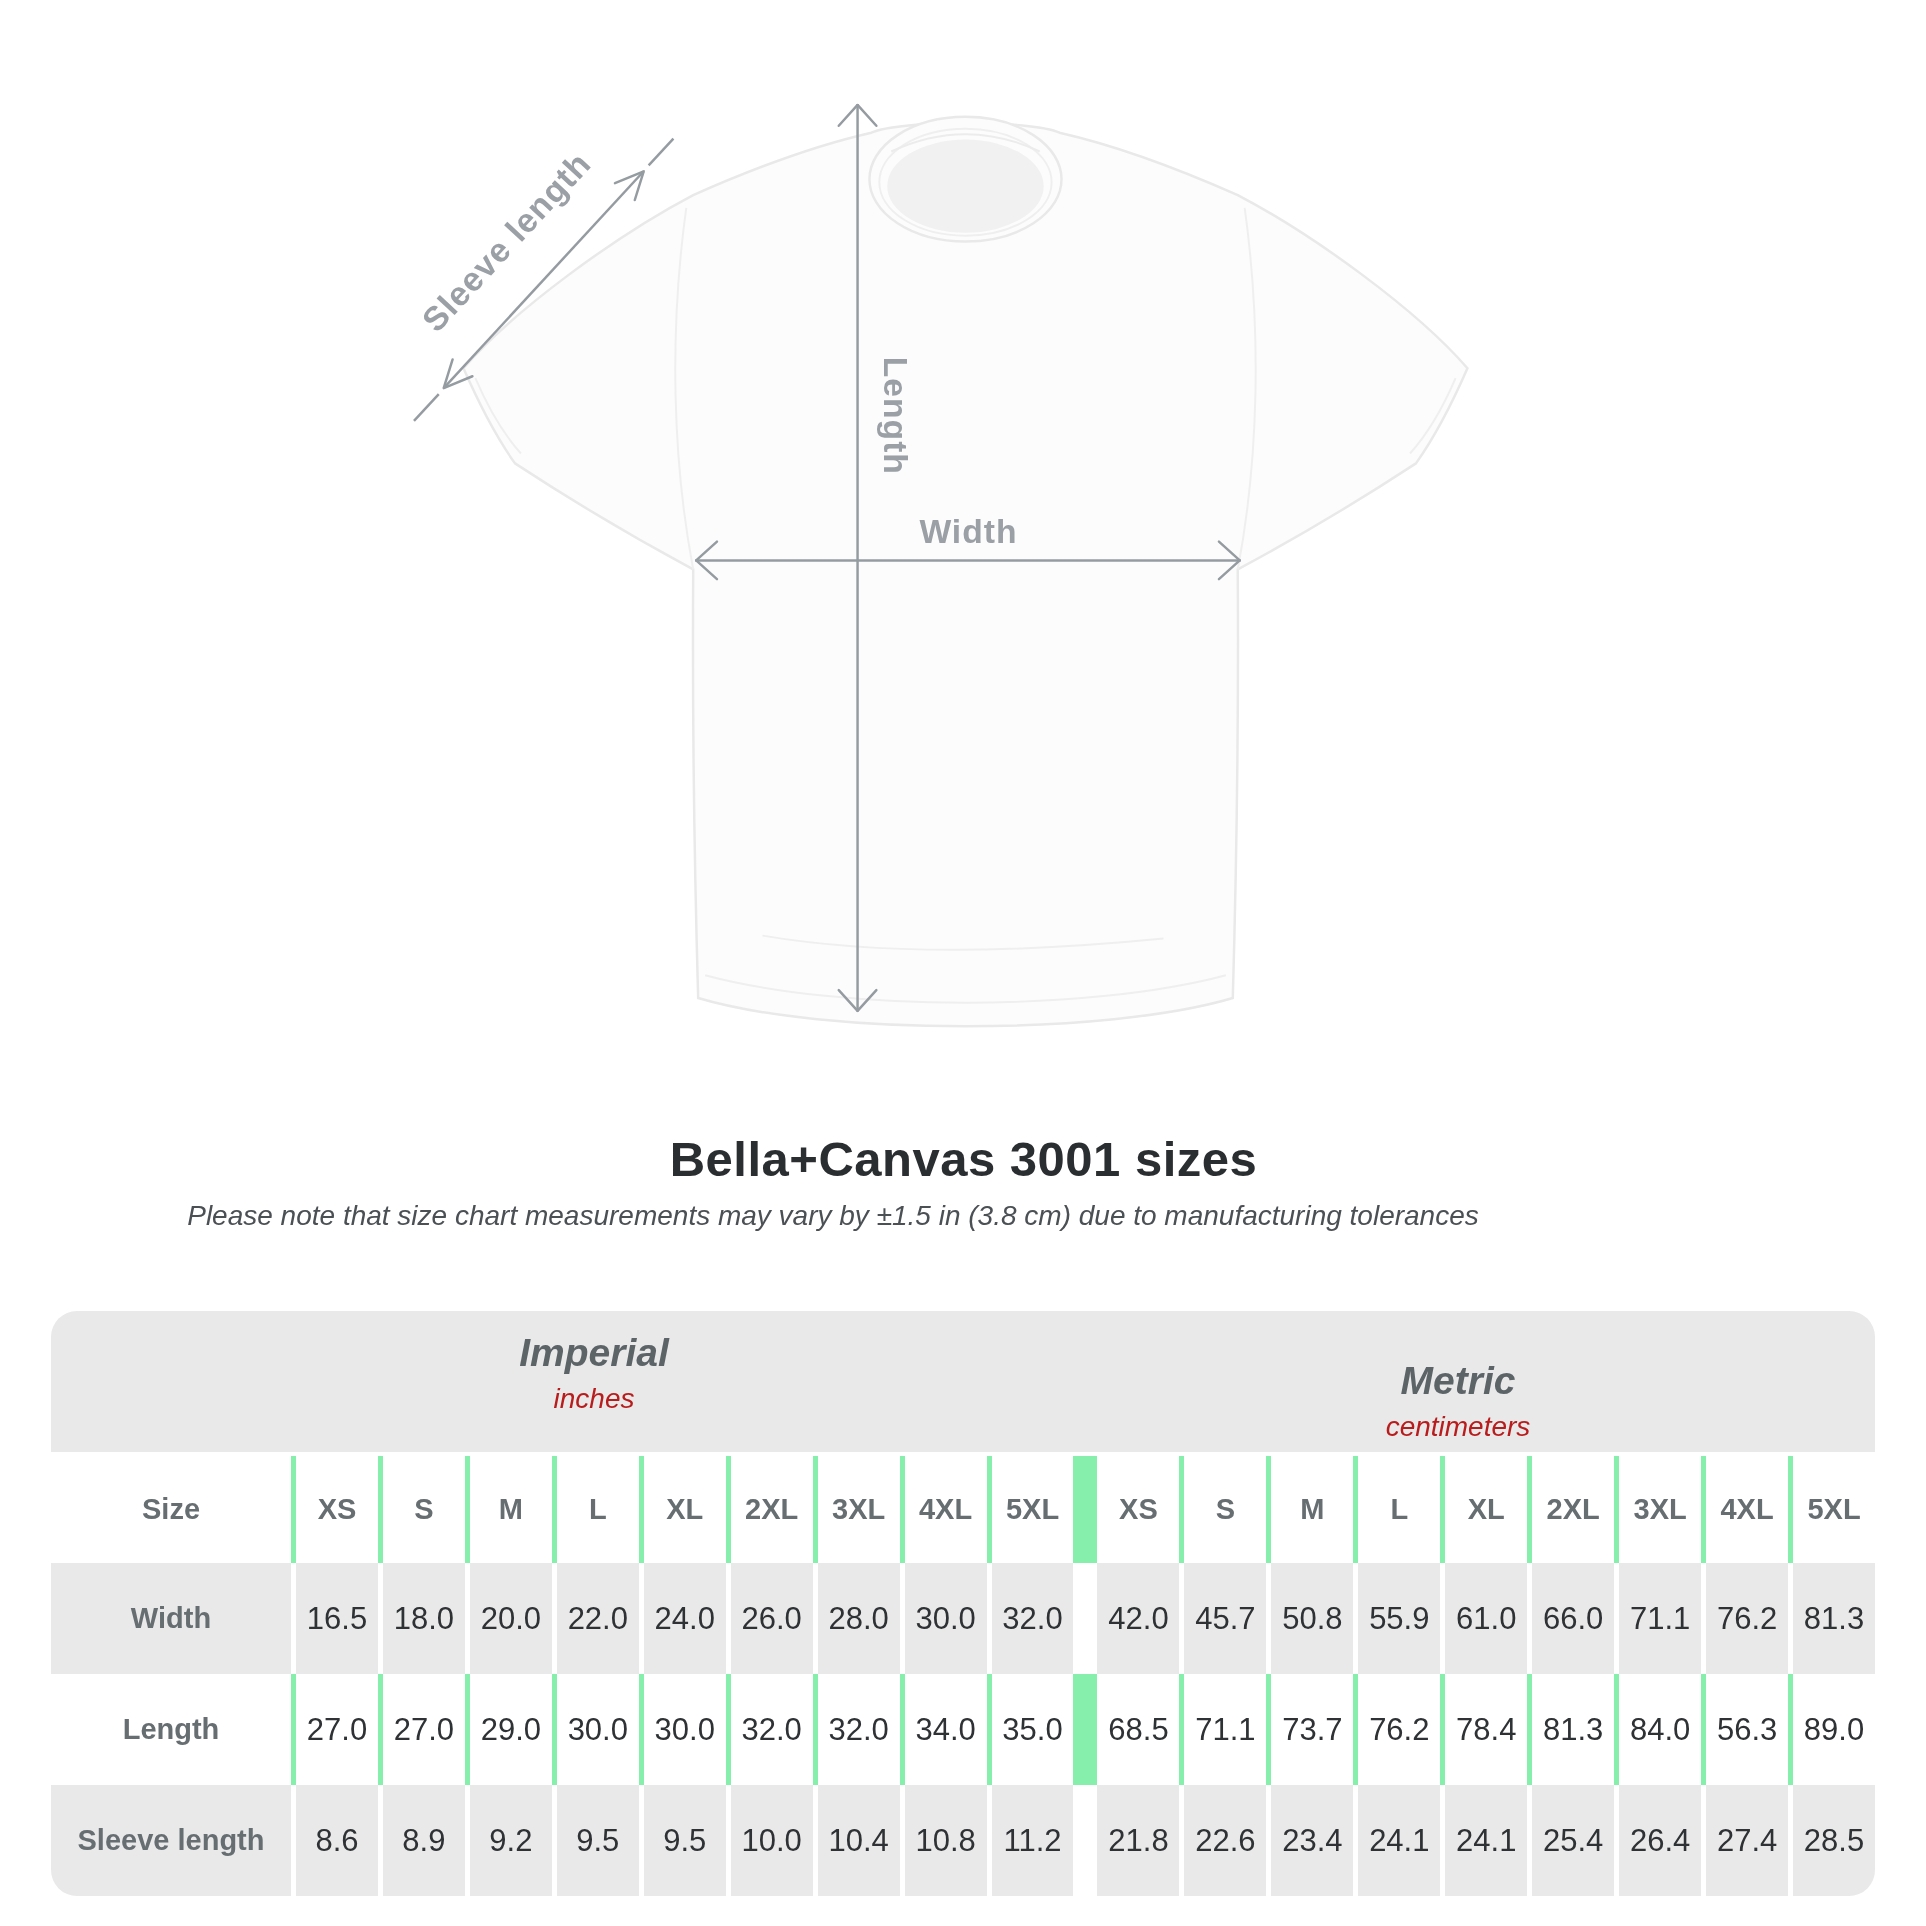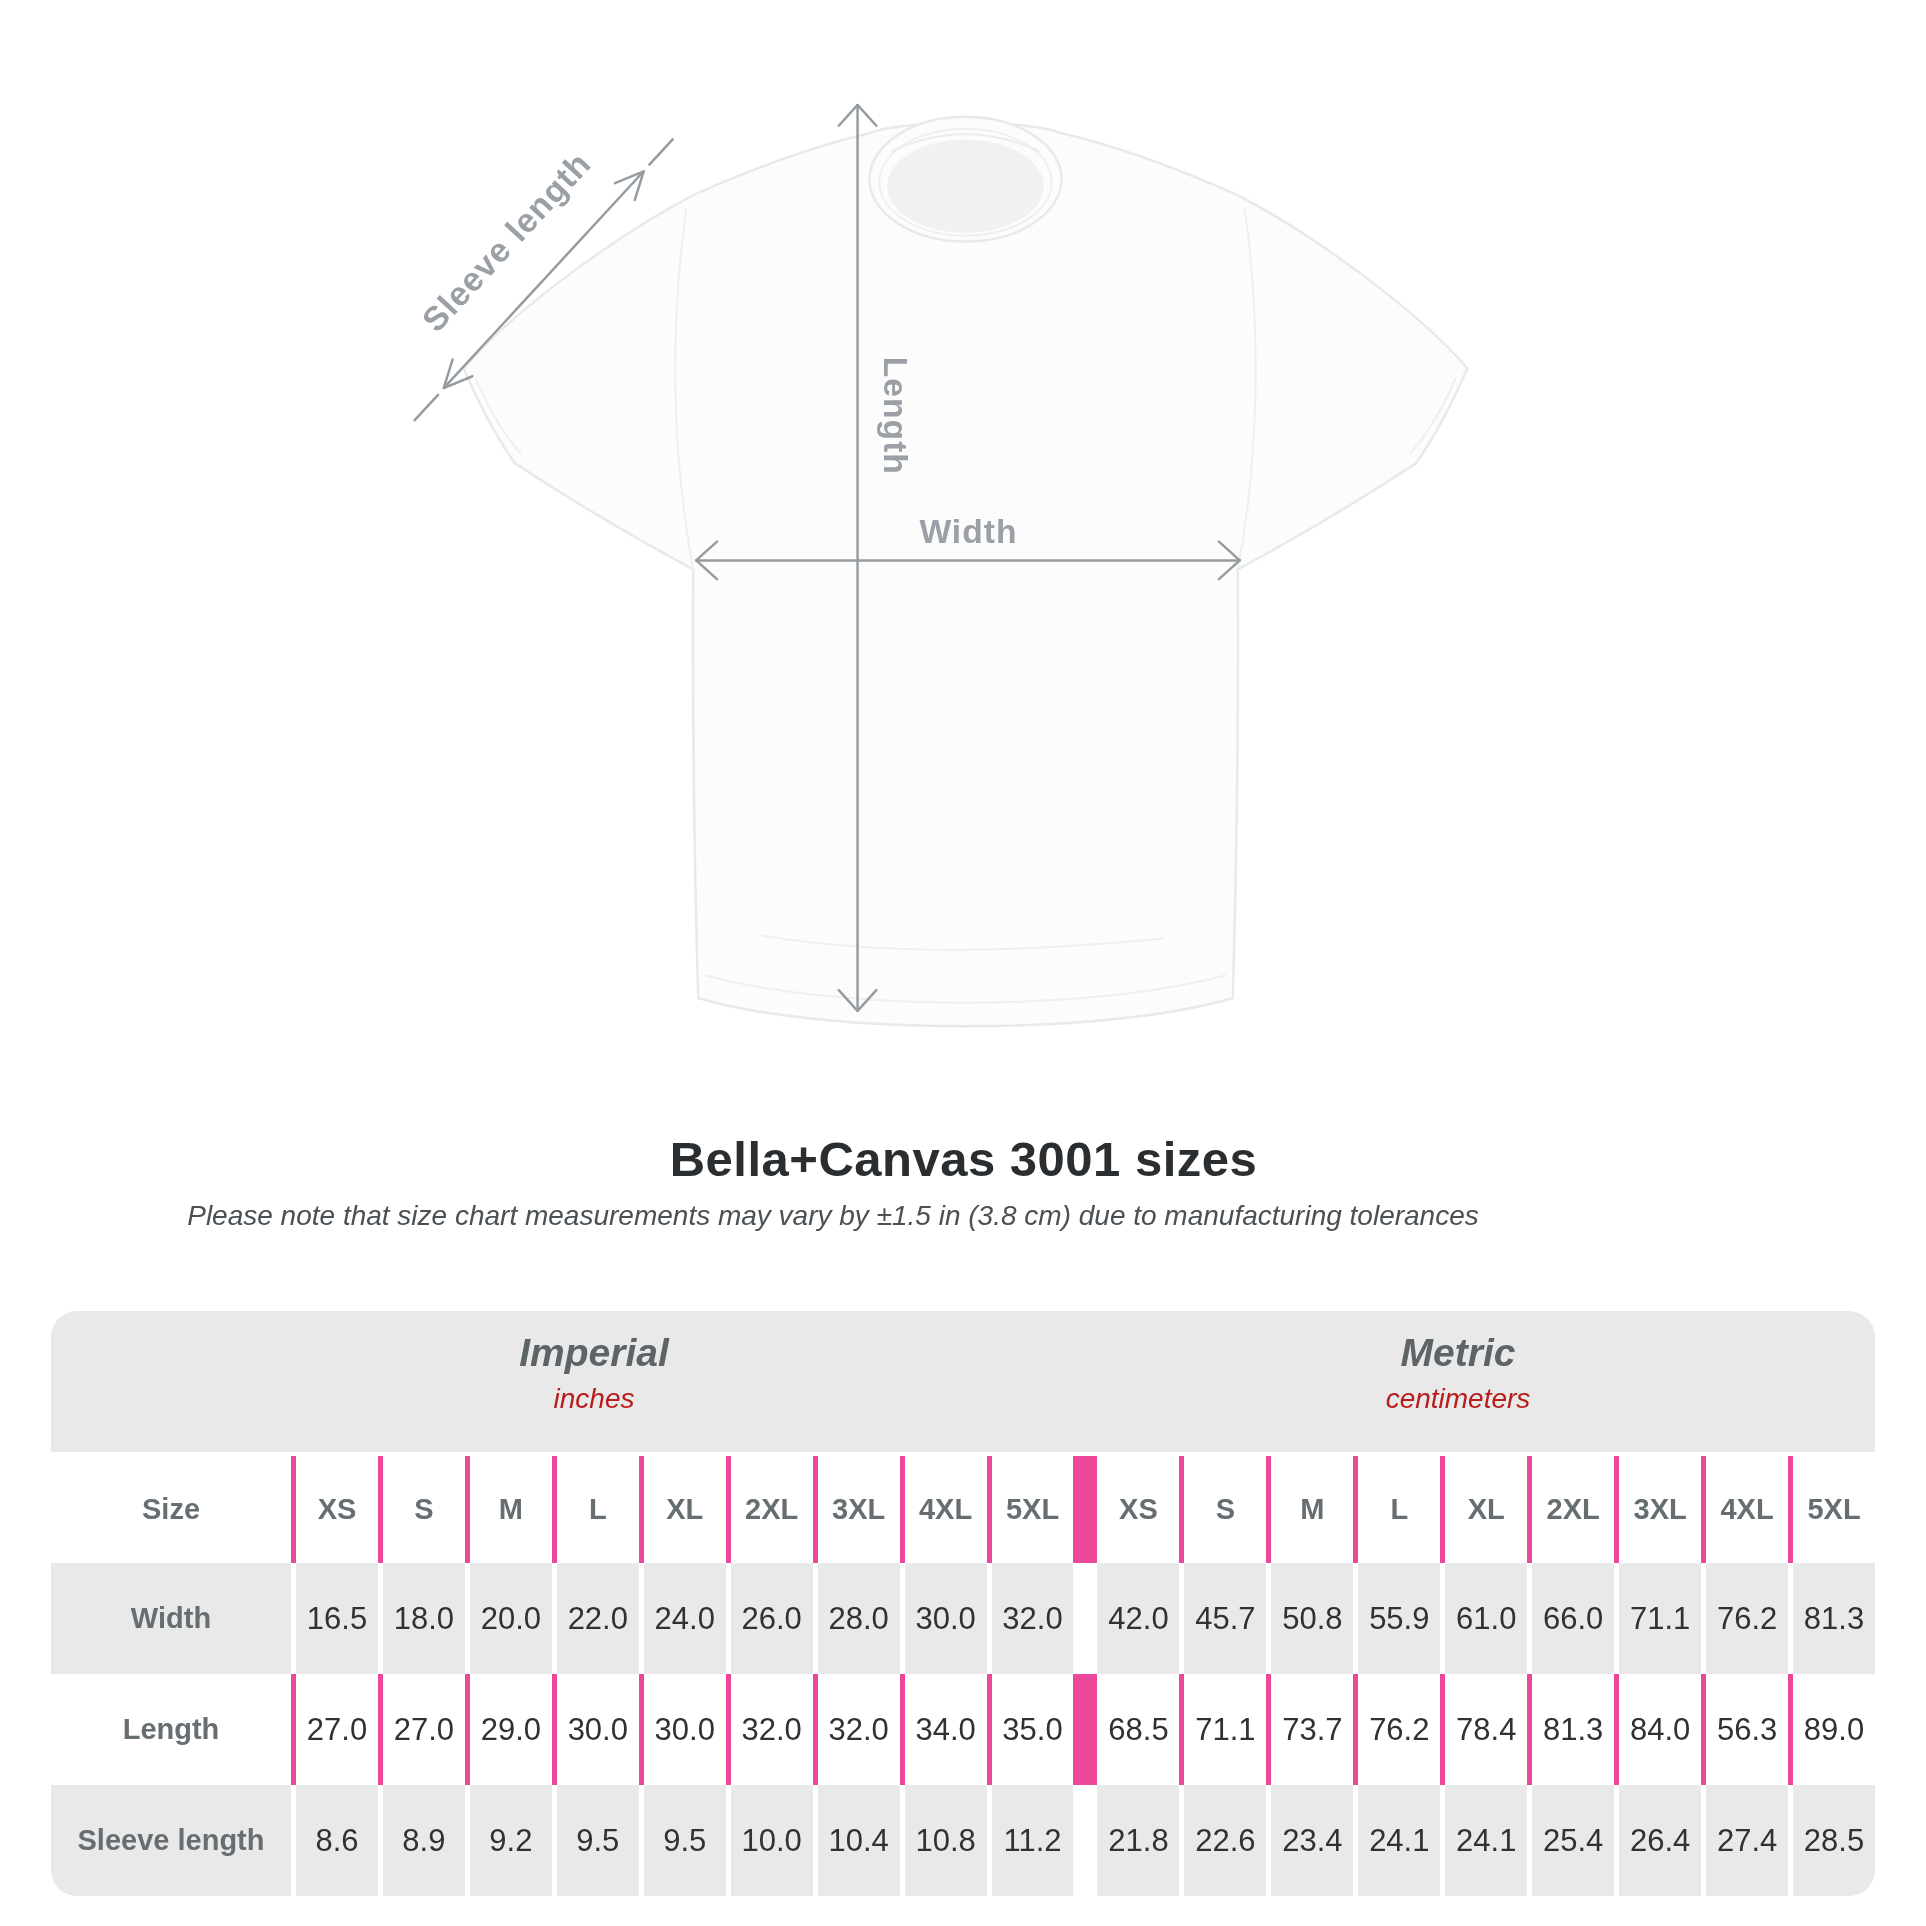--- a/index.html
+++ b/index.html
@@ -23,27 +23,27 @@
   }
   
   .size-table{position:absolute;top:1311px;left:51px;width:1824px;}
   .band{
     height:141px;background:#e9e9e9;border-radius:26px 26px 0 0;position:relative;
   }
   .band-group{position:absolute;top:20px;transform:translateX(-50%);text-align:center;white-space:nowrap;}
   .band-group .g-title{font-size:39px;font-weight:bold;font-style:italic;color:#5d6468;}
   .band-group .g-unit{font-size:28px;font-style:italic;color:#b91c1c;margin-top:8px;}
   .band-group.imperial{left:543px;}
-  .band-group.metric{left:1407px;}
+  .band-group.metric{left:1407px;margin-top:28px;}
   .trow{
     display:grid;grid-template-columns:240px repeat(9,1fr) 14px repeat(9,1fr);
     column-gap:5px;height:111px;
   }
   .trow.size-row{margin-top:4px;height:107px;}
-  .trow.light{background:#ec4899;}   
+  .trow.light{background:#86efac;}   
   .trow.shade{background:#ffffff;}   
   .cell{display:flex;align-items:center;justify-content:center;}
   .trow.light .cell{background:#ffffff;}
   .trow.shade .cell{background:#e9e9e9;}
   .gut{background:transparent;}
   .ch{font-size:29px;font-weight:bold;color:#676e72;}
   .cl{font-size:29px;font-weight:bold;color:#676e72;}
   .cv{font-size:31px;color:#2f3234;}
   .trow.last .cell:first-child{border-bottom-left-radius:26px;}
   .trow.last .cell:last-child{border-bottom-right-radius:26px;text-align:right;}

